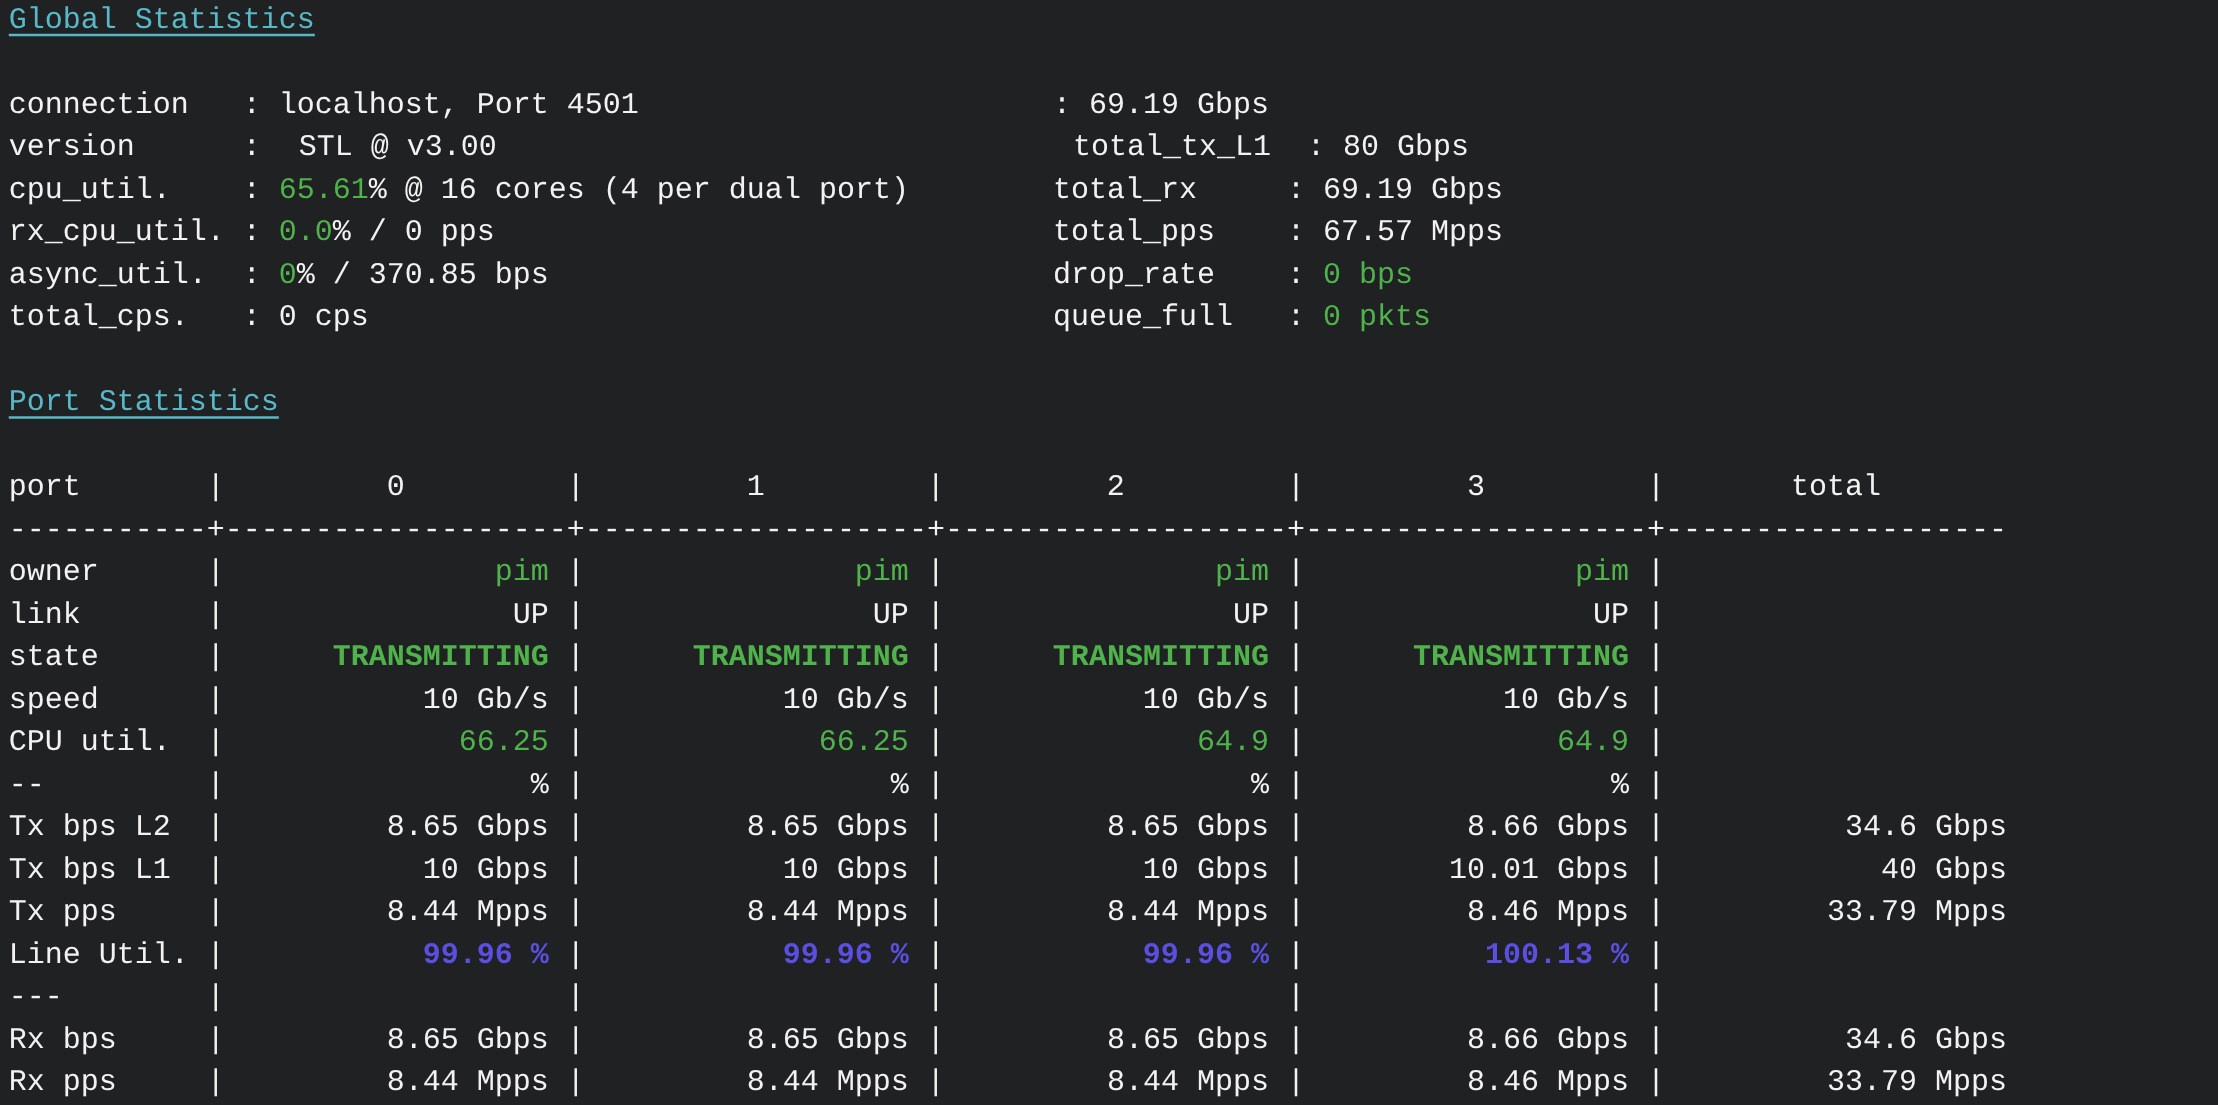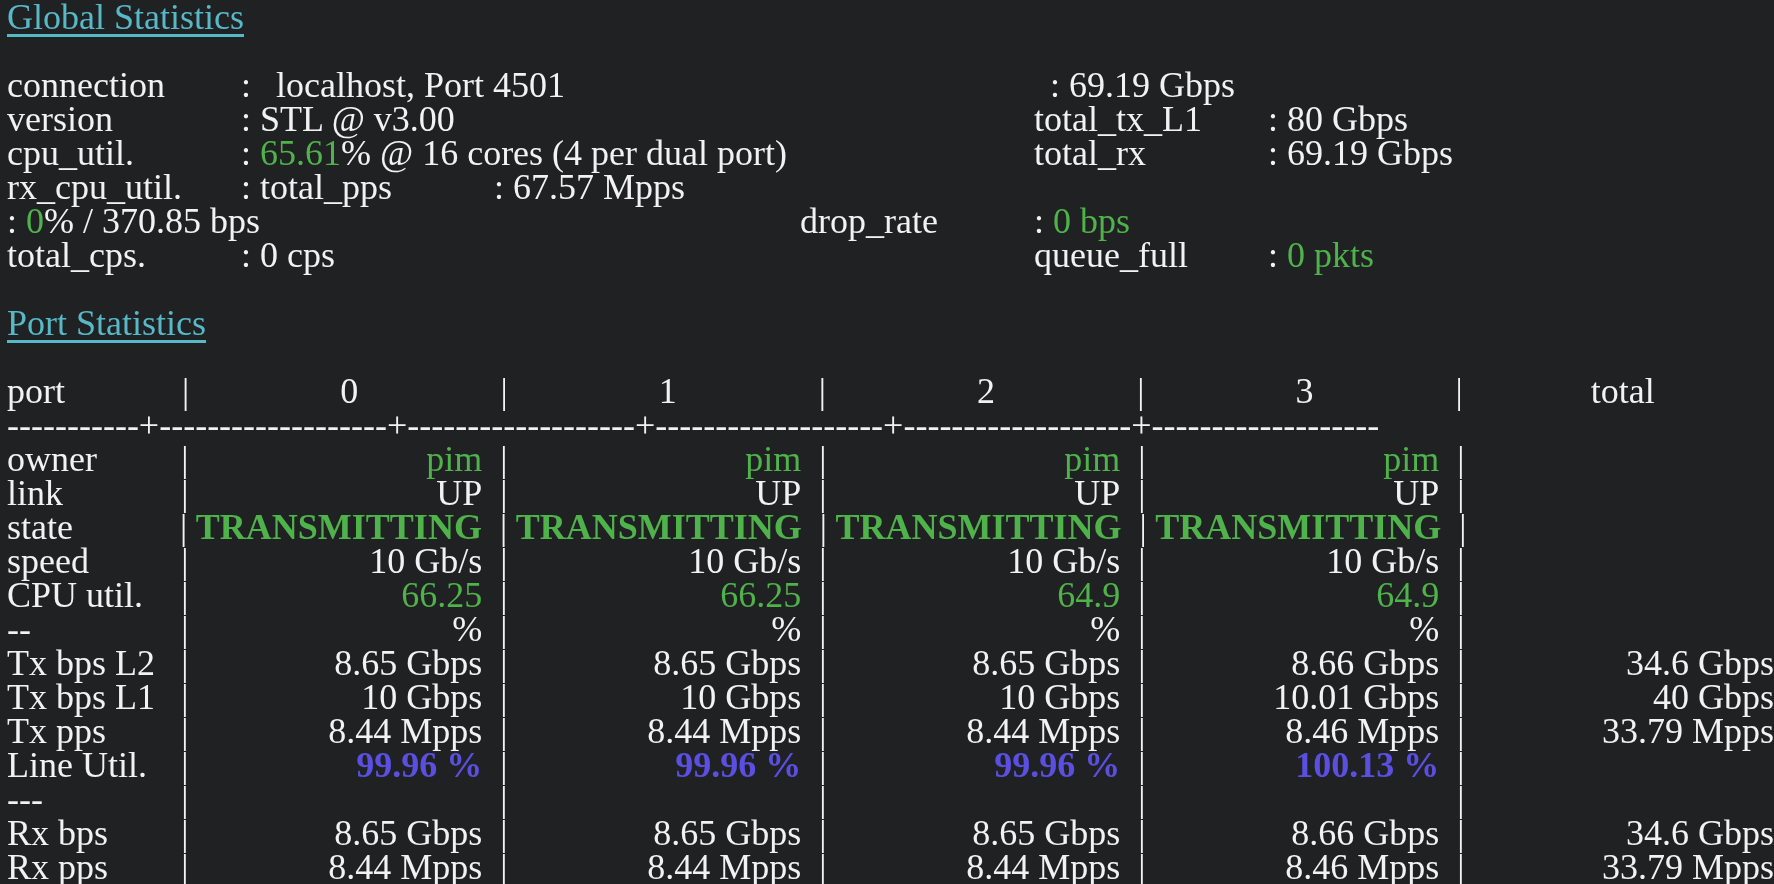--- a/index.html
+++ b/index.html
@@ -1,22 +1,22 @@
 <!DOCTYPE html>
 <html style="--bg: #202123; --fg: #f2f2f2; --cyan: #57b9c7; --green: #4fb24a; --purple: #5a4fe0;"><head>
 <meta charset="utf-8">
 <style>
   html,body{margin:0;padding:0;background:var(--bg,#202123);}
   body{width:1774px;height:884px;overflow:hidden;}
   .screen{
     width:1774px;height:884px;
     background:var(--bg,#202123);
     color:var(--fg,#f2f2f2);
-    font-family:Liberation Serif, serif;
-    font-size:36px;
+    font-family:Liberation Mono, monospace;
+    font-size:24px;
     line-height:34px;
     padding-left:7px;
     box-sizing:border-box;
   }
   .line{display:flex;height:34px;white-space:pre;}
   .line span{white-space:pre;display:block;}
   .blank{height:34px;}
   .title{
     color:var(--cyan,#57b9c7);
     text-decoration:underline;
@@ -40,25 +40,25 @@
 </style>
 </head>
 <body>
 
 <div class="screen">
   <div class="line">
     <span class="title">Global Statistics</span>
   </div>
   <div class="line blank"></div>
   <div id="global-rows">
-      <div class="line"><span class="glabel">connection</span><span>: </span><span class="gval cellflow" style="display: flex; margin-left: 16px;"><span>localhost, Port 4501</span></span><span>: </span><span style="display: flex;"><span>69.19 Gbps</span></span></div>
-      <div class="line"><span class="glabel">version</span><span>: </span><span class="gval cellflow" style="display: flex;"><span>STL @ v3.00</span></span><span class="glabel">total_tx_L1</span><span>: </span><span style="display: flex; align-items: center;"><span>80 Gbps</span></span></div>
+      <div class="line"><span class="glabel">connection</span><span>: </span><span class="gval cellflow" style="display: flex;"><span>localhost, Port 4501</span></span><span>: </span><span style="display: flex;"><span>69.19 Gbps</span></span></div>
+      <div class="line"><span class="glabel">version</span><span>: </span><span class="gval cellflow" style="display: flex; margin-left: 16px;"><span>STL @ v3.00</span></span><span class="glabel">total_tx_L1</span><span>: </span><span style="display: flex; align-items: center;"><span>80 Gbps</span></span></div>
       <div class="line"><span class="glabel">cpu_util.</span><span>: </span><span class="gval cellflow" style="display: flex;"><span class="green">65.61</span><span>% @ 16 cores (4 per dual port)</span></span><span class="glabel">total_rx</span><span>: </span><span style="display: flex;"><span>69.19 Gbps</span></span></div>
-      <div class="line"><span class="glabel">rx_cpu_util.</span><span>: </span><span class="glabel">total_pps</span><span>: </span><span style="display: flex;"><span>67.57 Mpps</span></span></div>
-      <div class="line"><span>: </span><span class="gval cellflow" style="display: flex;"><span class="green">0</span><span>% / 370.85 bps</span></span><span class="glabel">drop_rate</span><span>: </span><span style="display: flex;"><span class="green">0 bps</span></span></div>
+      <div class="line"><span class="glabel">rx_cpu_util.</span><span>: </span><span class="gval cellflow" style="display: flex;"><span class="green">0.0</span><span>% / 0 pps</span></span><span class="glabel">total_pps</span><span>: </span><span style="display: flex;"><span>67.57 Mpps</span></span></div>
+      <div class="line"><span class="glabel">async_util.</span><span>: </span><span class="gval cellflow" style="display: flex;"><span class="green">0</span><span>% / 370.85 bps</span></span><span class="glabel">drop_rate</span><span>: </span><span style="display: flex;"><span class="green">0 bps</span></span></div>
       <div class="line"><span class="glabel">total_cps.</span><span>: </span><span class="gval cellflow" style="display: flex;"><span>0 cps</span></span><span class="glabel">queue_full</span><span>: </span><span style="display: flex;"><span class="green">0 pkts</span></span></div>
     </div>
   <div class="line blank"></div>
   <div class="line">
     <span class="title">Port Statistics</span>
   </div>
   <div class="line blank"></div>
   <div id="port-table">
       <div class="line"><span class="hcorner">port</span><span class="pipe">|</span><span class="hcell">0</span><span class="pipe">|</span><span class="hcell">1</span><span class="pipe">|</span><span class="hcell">2</span><span class="pipe">|</span><span class="hcell">3</span><span class="pipe">|</span><span class="hcell">total</span></div>
       <div class="line"><span class="sepline">-----------+-------------------+-------------------+-------------------+-------------------+-------------------</span></div>

